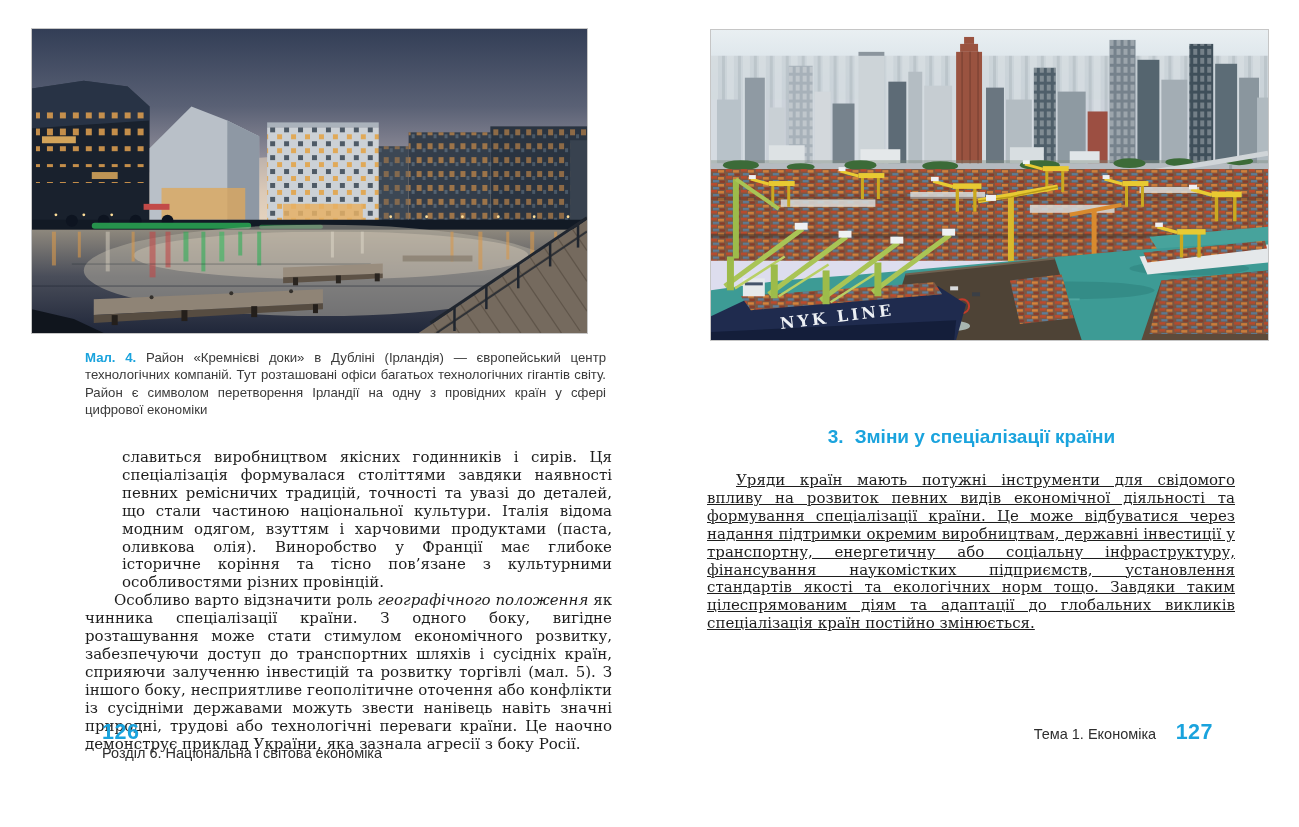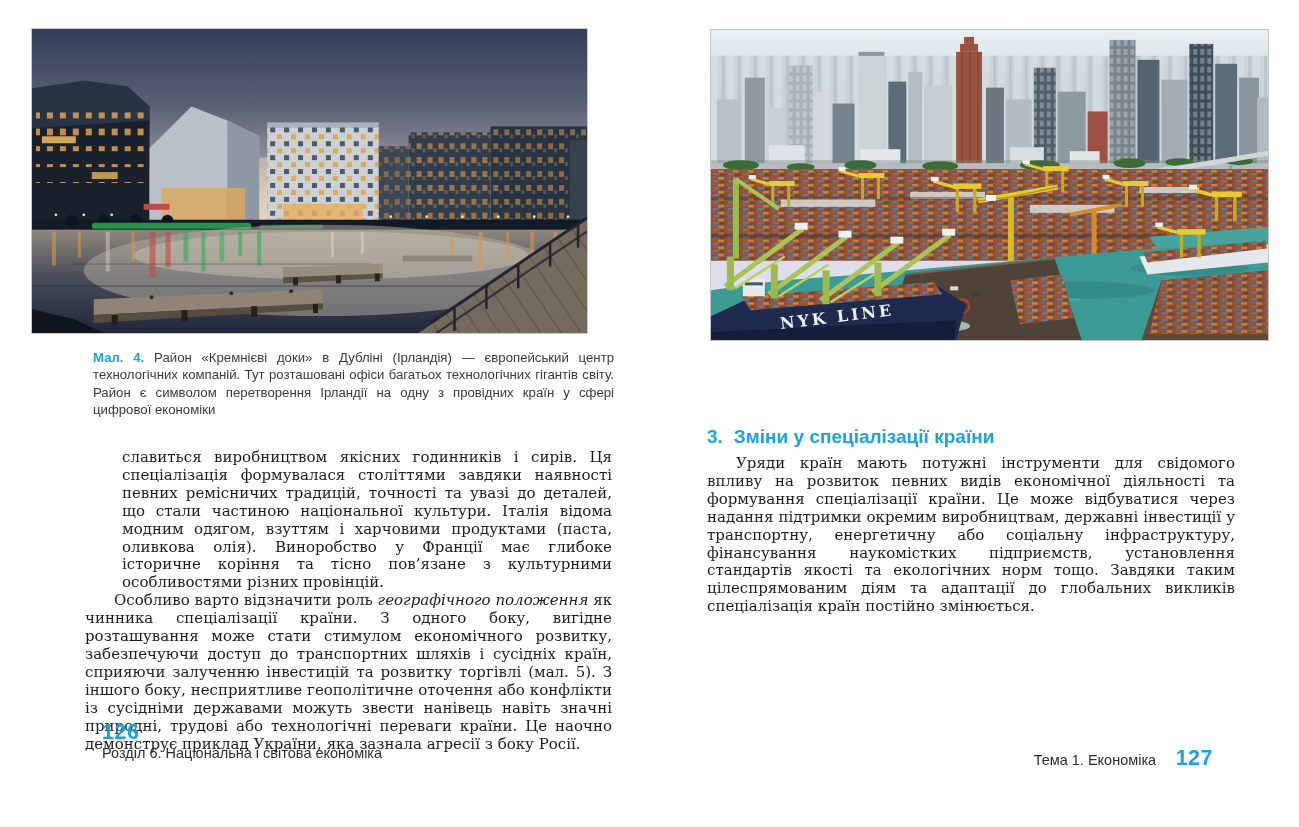--- a/index.html
+++ b/index.html
@@ -5,44 +5,44 @@
   * { margin:0; padding:0; box-sizing:border-box; }
   html,body { width:1299px; height:827px; background:#ffffff; overflow:hidden; }
   .spread { position:relative; width:1299px; height:827px; background:#fff; }
 
   .photo { position:absolute; border:1px solid #c6c6c6; overflow:hidden; background:#dde; }
   #photo-dublin    { left:31px;  top:28px; width:557px; height:306px; }
   #photo-singapore { left:710px; top:29px; width:559px; height:312px; }
   .photo svg { display:block; width:100%; height:100%; }
 
   .caption { position:absolute; font-family:"Liberation Sans",sans-serif;
-             font-size:13.2px; line-height:17.4px; color:#3a3a3a; text-align:justify;margin-left:8px; }
+             font-size:13.2px; line-height:17.4px; color:#3a3a3a; text-align:justify; }
   #caption-left  { left:85px;  top:349px; width:521px; }
   #caption-right { left:707px; top:349px; width:529px; }
   .fig-label { font-weight:bold; color:#1aa3dd; }
 
   #section-heading { position:absolute; left:707px; top:426px; width:529px;
                      font-family:"Liberation Sans",sans-serif; font-weight:bold;
-                     font-size:19px; color:#1aa3dd; }
+                     font-size:19px; color:#1aa3dd;text-align:center; }
   .h-num { margin-right:11px; }
 
   .bodytext { position:absolute; font-family:"DejaVu Serif","Liberation Serif",serif;
               font-size:15px; line-height:17.9px; color:#1d1d1d; text-align:justify; }
   #body-left  { left:85px;  top:449px; width:527px; }
-  #body-right { left:707px; top:455px; width:528px; }
+  #body-right { left:707px; top:472px; width:528px;text-decoration:underline; }
   .bodytext p { text-indent:29px; }
   .bodytext p.noindent { text-indent:0;margin-left:37px; }
   .bodytext em { font-style:italic; }
 
   .footer { position:absolute; top:720px; font-family:"Liberation Sans",sans-serif;flex-direction:column; }
   .pagenum { color:#1aa3dd; font-weight:bold; font-size:21.5px; letter-spacing:0.5px; }
   .foottext { font-size:14.5px; color:#2e2e2e; }
   #footer-left { left:87px; display:flex; align-items:baseline; }
   #footer-left .foottext { margin-left:15px; }
-  #footer-right { left:707px; width:506px; text-align:right;margin-top:26px; }
+  #footer-right { left:707px; width:506px; text-align:right; }
   #footer-right .foottext { margin-right:15px; }
   #footer-right * { vertical-align:baseline; }
 </style>
 </head>
 <body>
 
 <div class="spread">
 
   <figure class="photo" id="photo-dublin">
     <svg viewBox="0 0 557 306" preserveAspectRatio="none">

